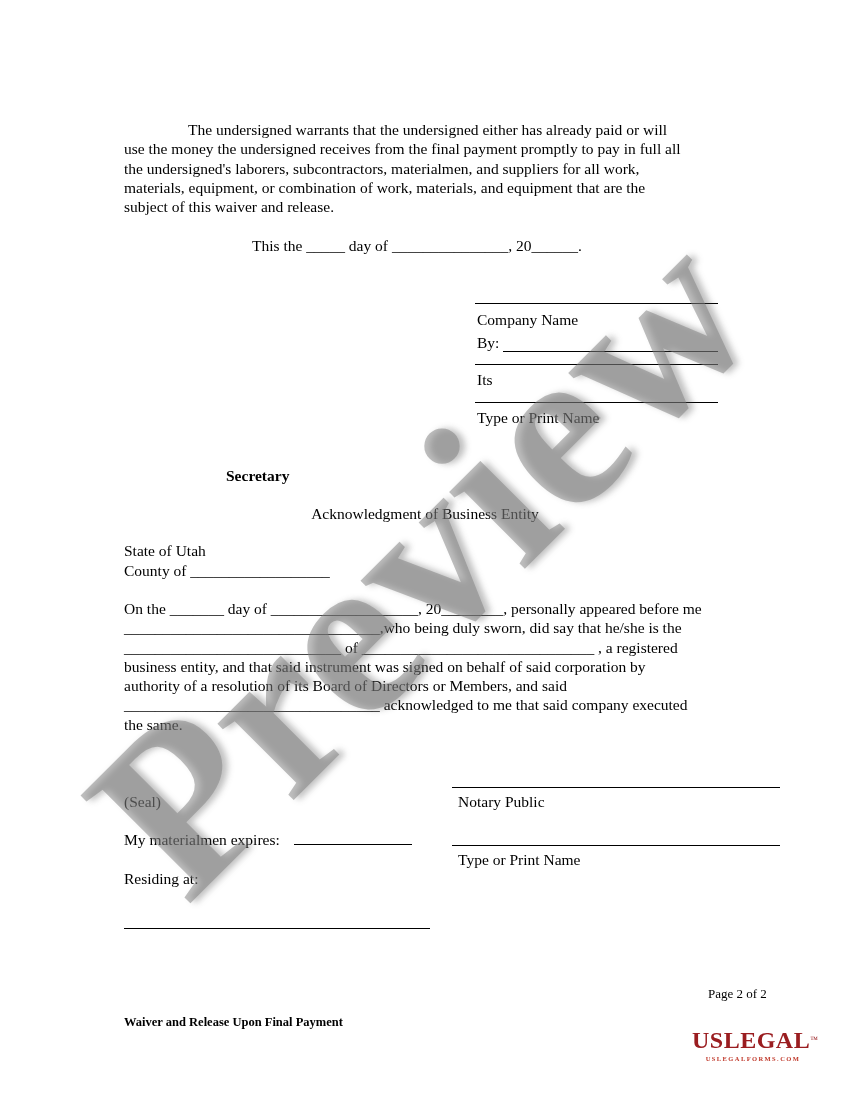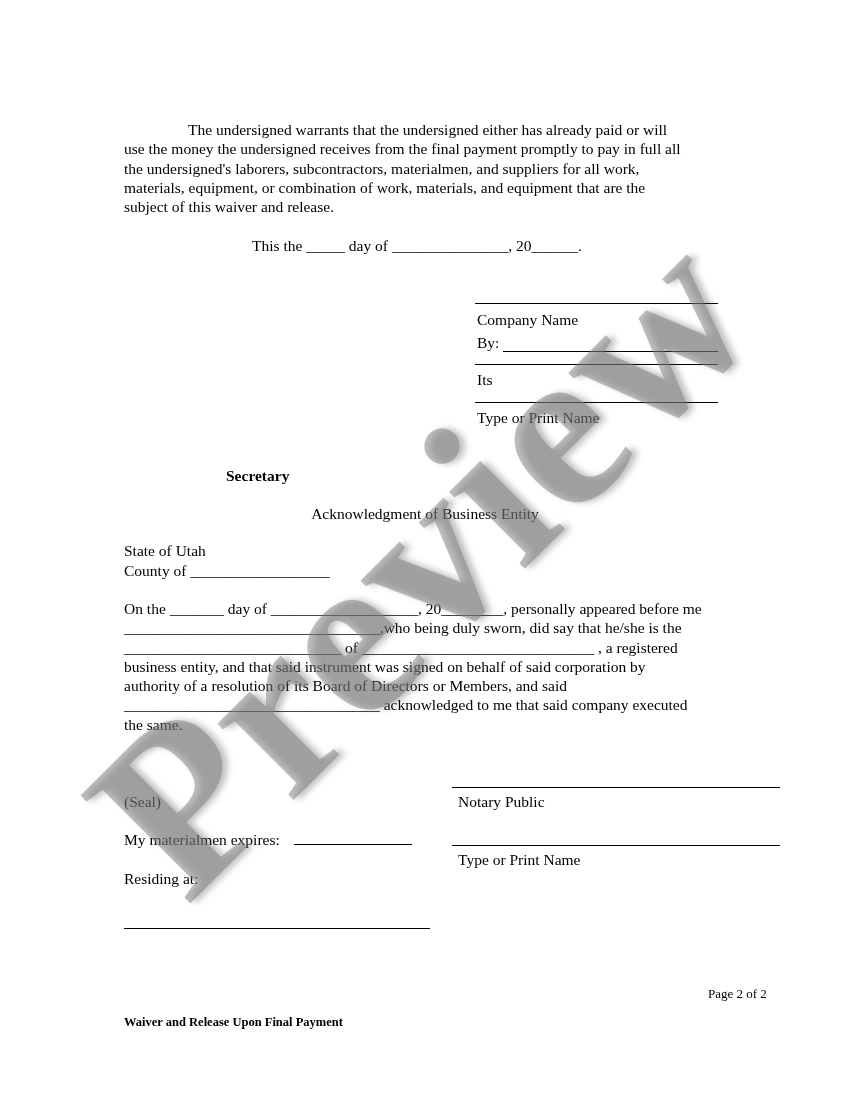--- a/index.html
+++ b/index.html
@@ -113,16 +113,22 @@
 
   <div class="hline abs" style="left:452px; top:845px; width:328px;"></div>
   <div class="abs txt" style="left:458px; top:850px;">Type or Print Name</div>
 
   <div class="abs txt" style="left:124px; top:869px;">Residing at:</div>
   <div class="hline abs" style="left:124px; top:928px; width:306px;"></div>
 
   <div class="abs footer-title" style="left:124px; top:1015px;">Waiver and Release Upon Final Payment</div>
   <div class="abs footer-page" style="left:708px; top:986px;">Page 2 of 2</div>
 
+  <div class="abs logo-block" style="left:692px; top:1028px; width:122px;">
+    <div>
+      <span class="logo-text" style="color: rgb(154, 29, 32);">USLEGAL</span><sup class="tm" style="color: rgb(154, 29, 32);">™</sup>
+    </div>
+    <div class="logo-tagline" style="color: rgb(192, 57, 43);">USLEGALFORMS.COM</div>
+  </div>
 
   <div class="watermark" style="color: rgba(125, 125, 125, 0.5);">Preview</div>
 
 </div>
 
 </body></html>

